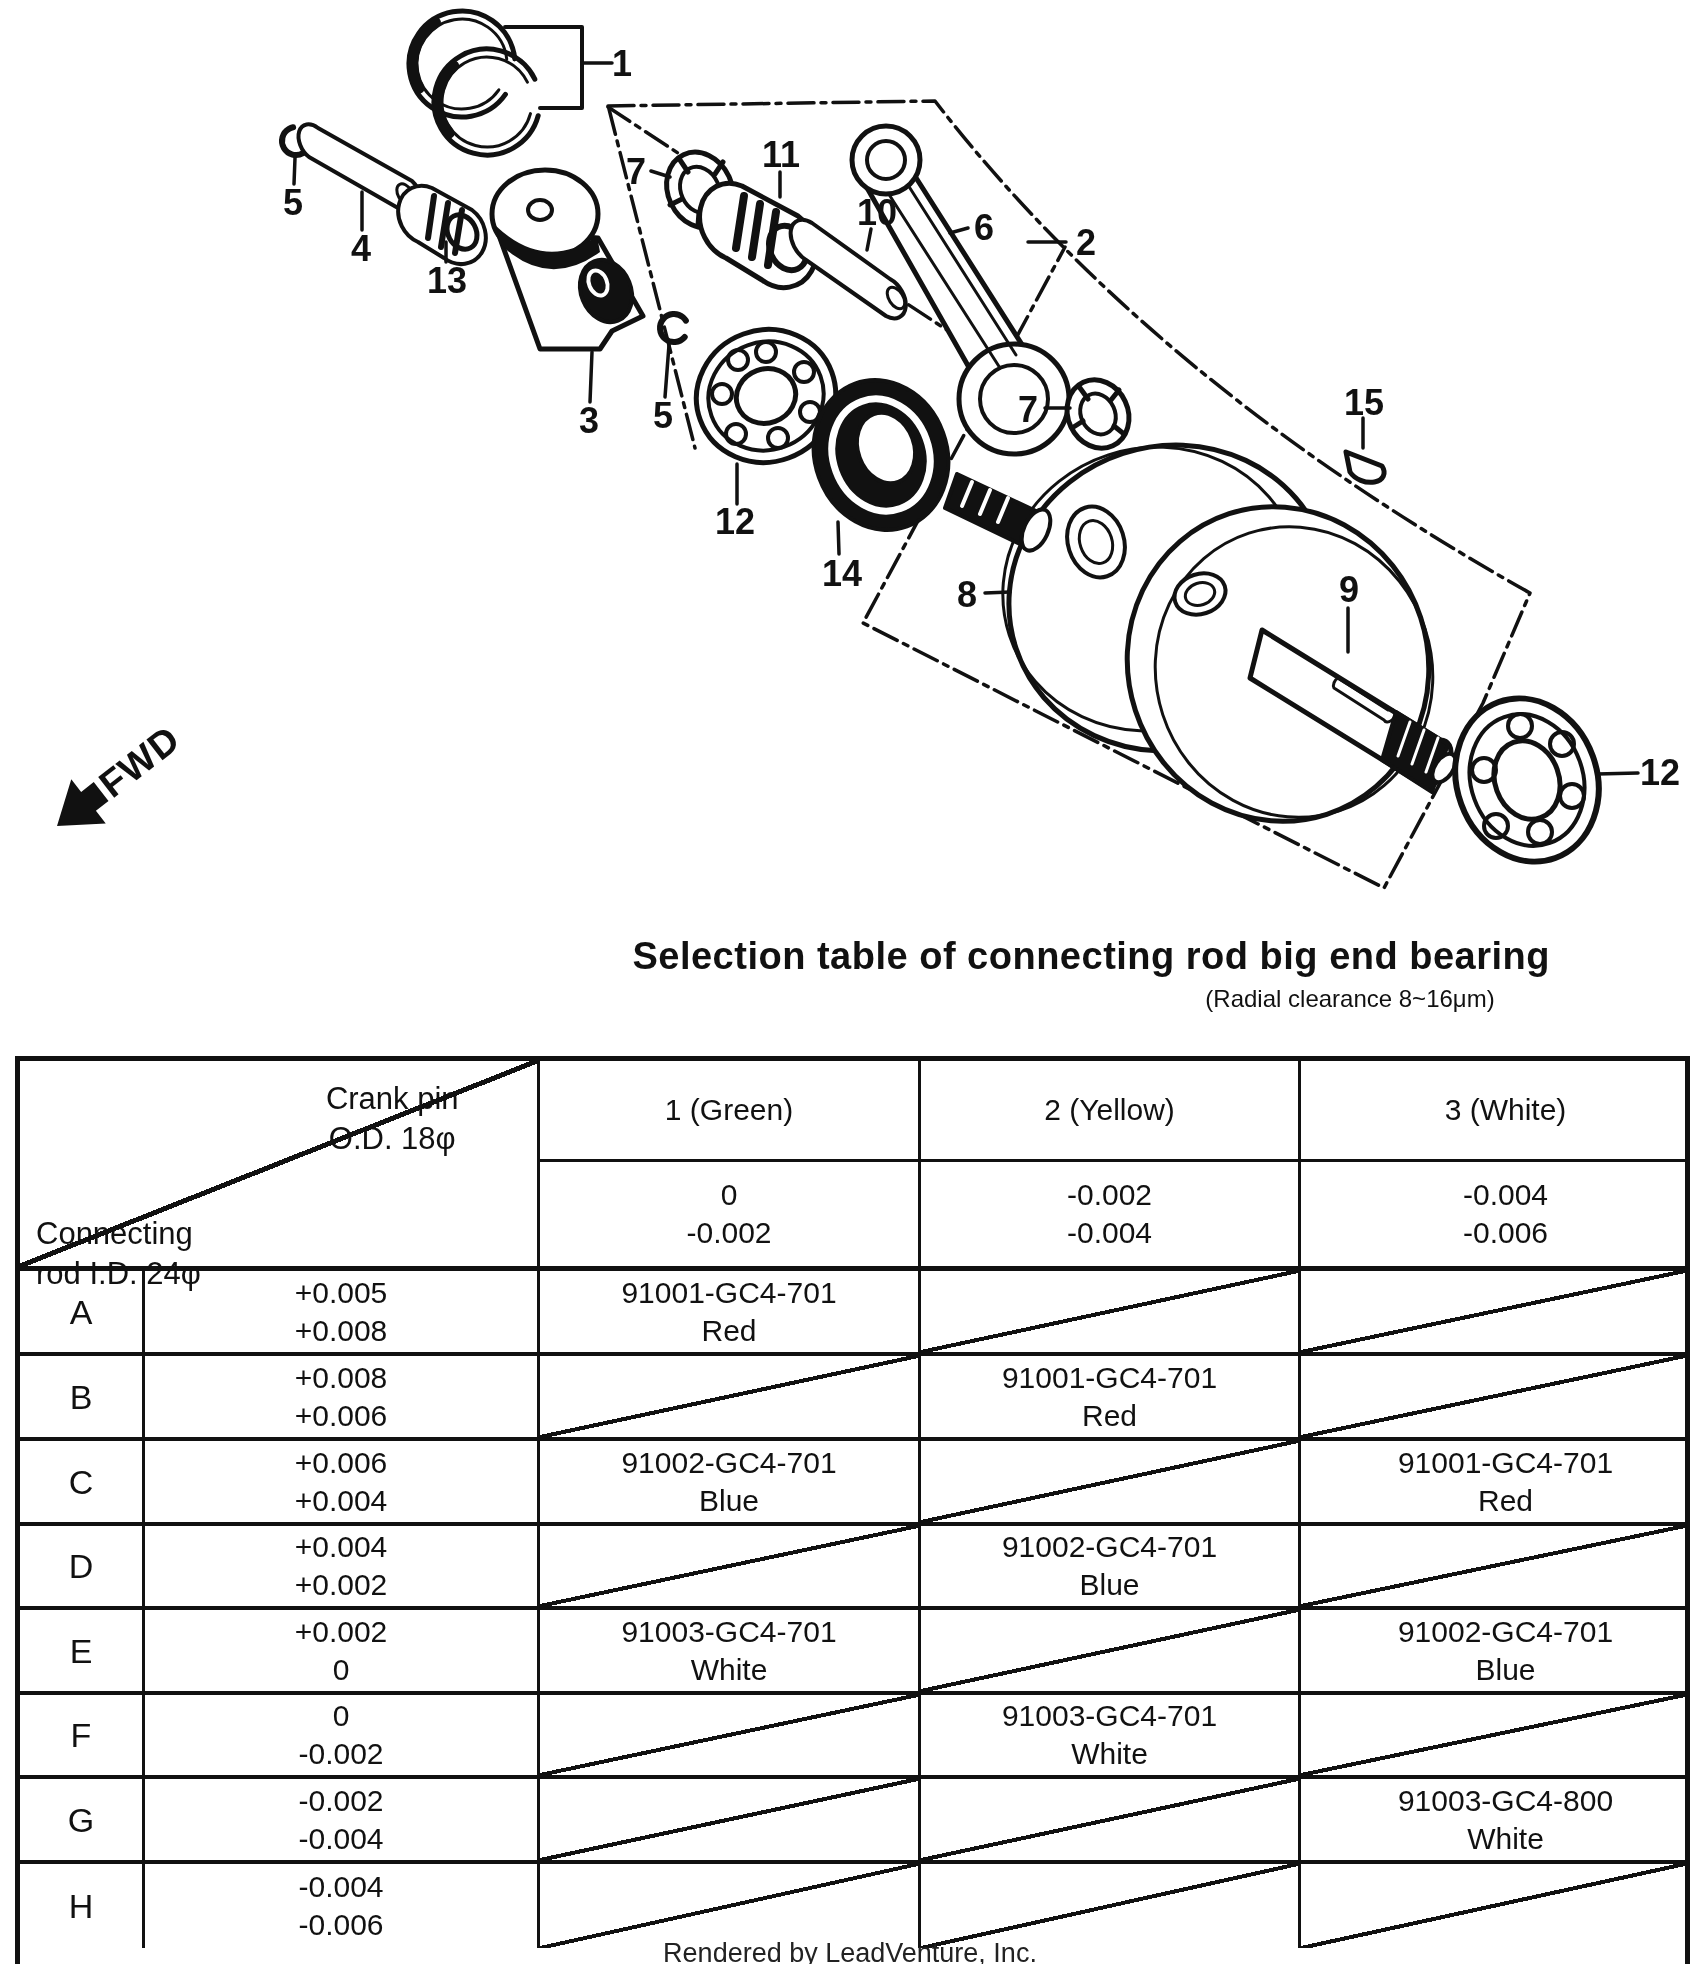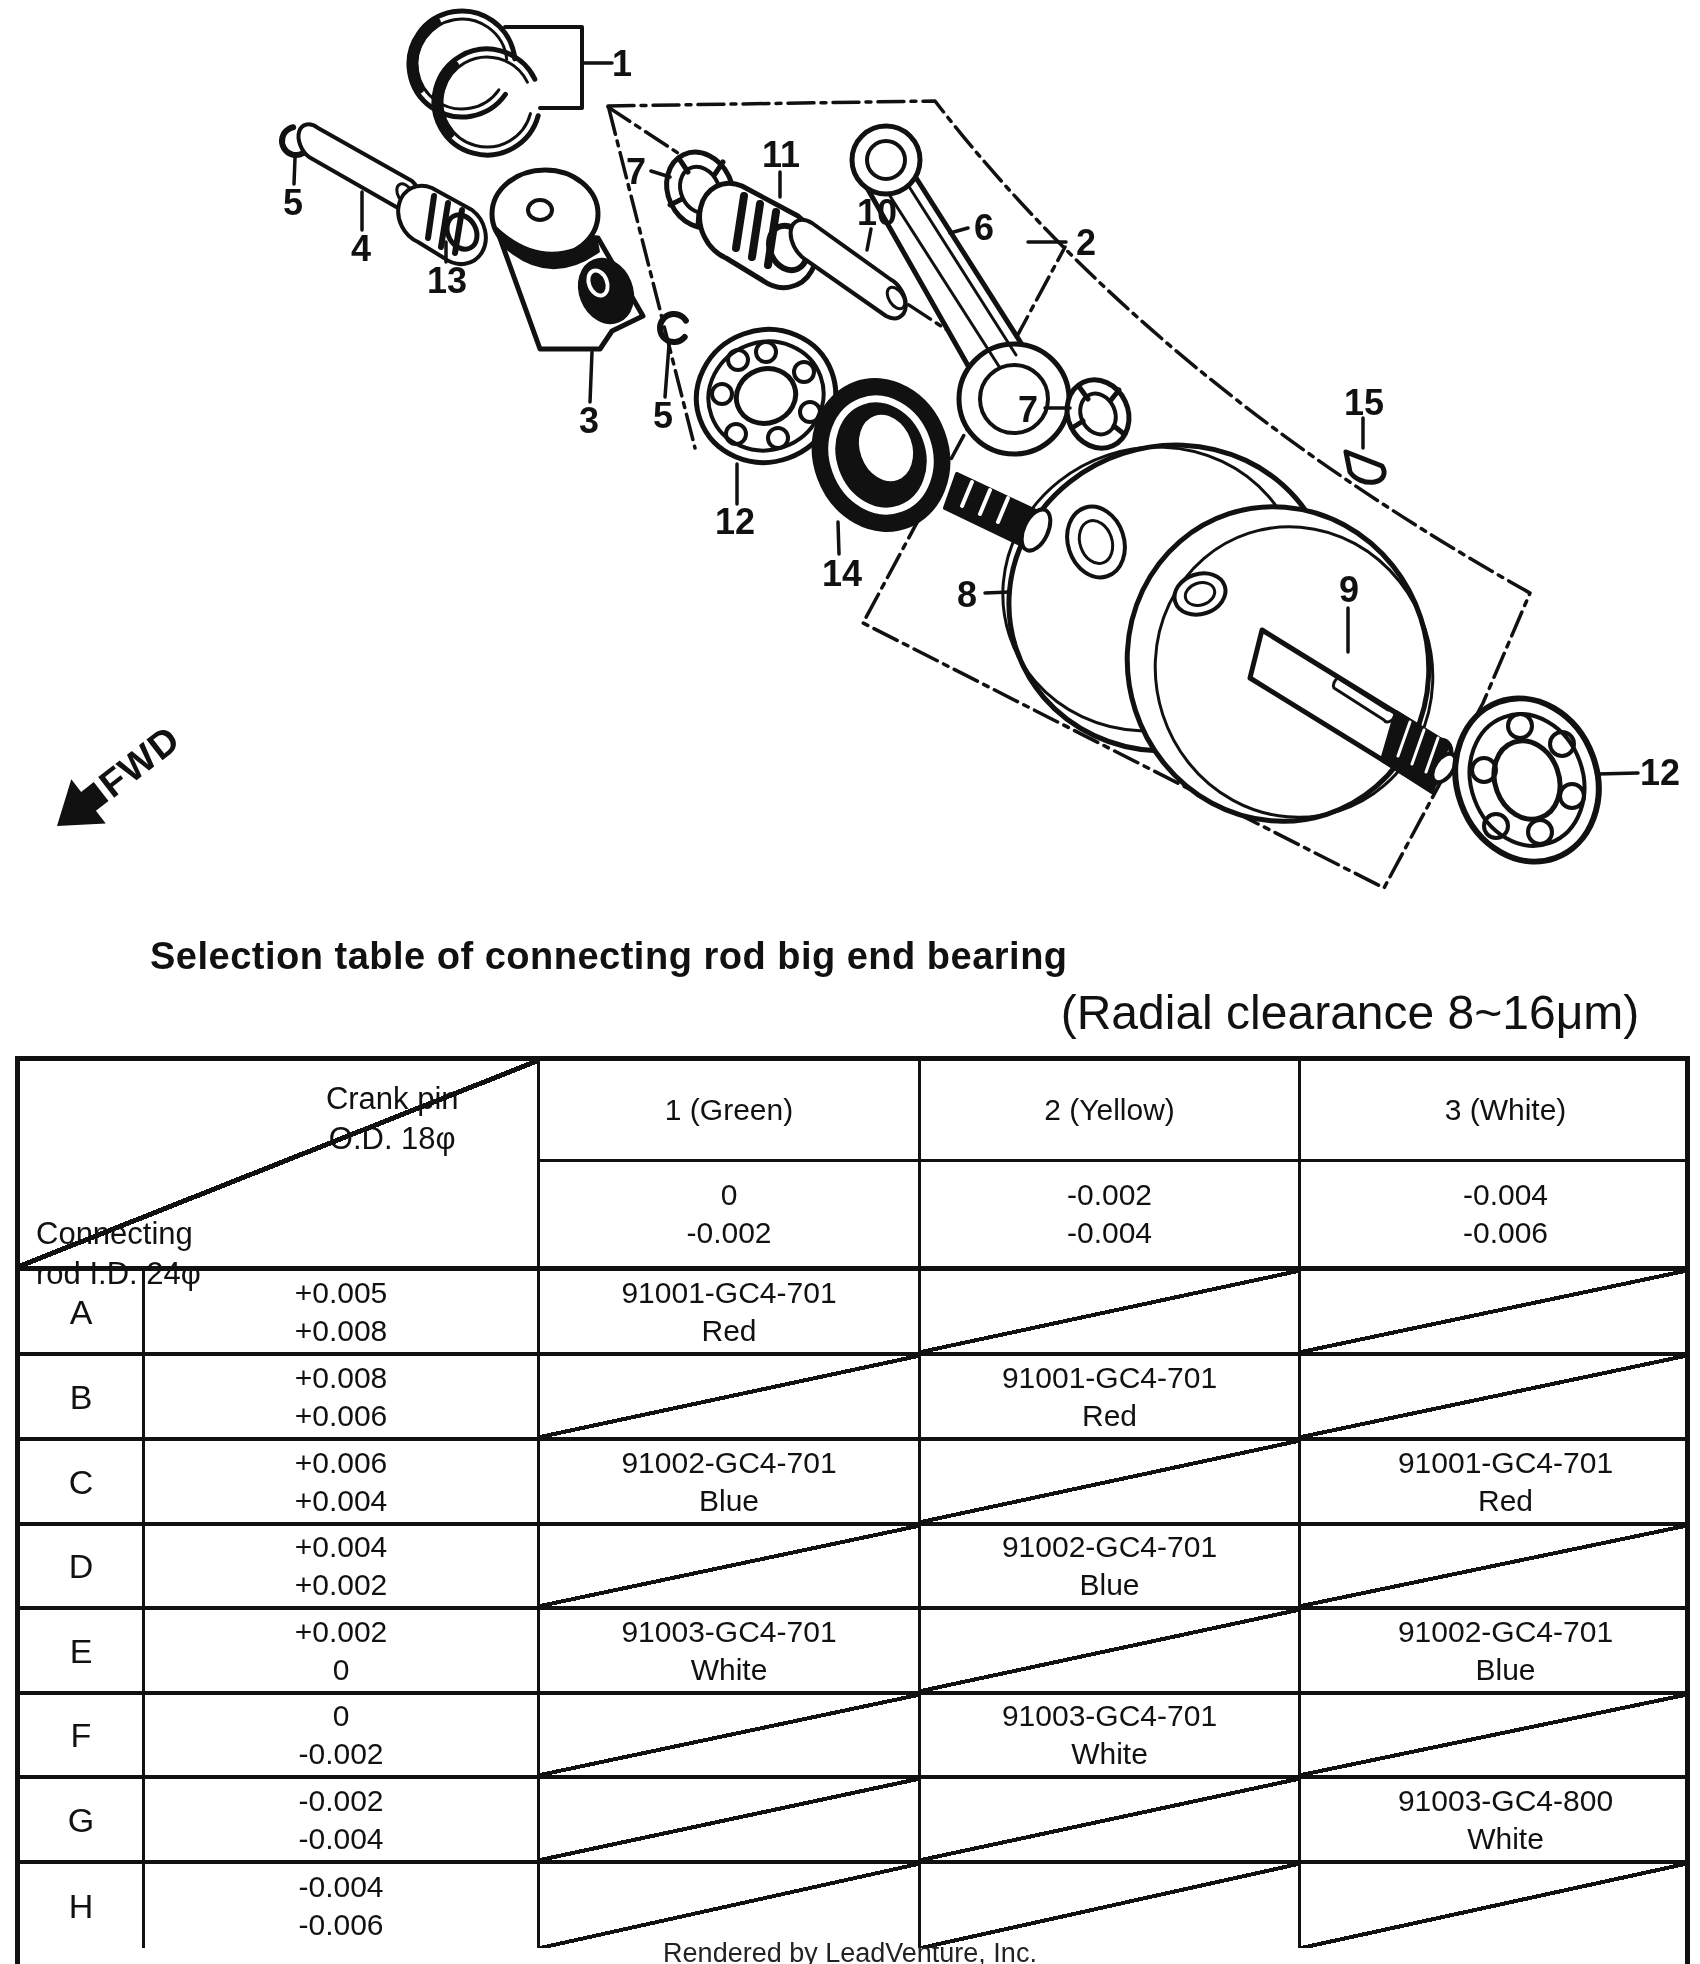--- a/index.html
+++ b/index.html
@@ -6,25 +6,25 @@
   html,body { background:#fff; }
   body { font-family: "Liberation Sans", sans-serif; color:#111; }
   #page {
     position: relative; width: 1700px; height: 1964px;
     background: #fff; overflow: hidden;
   }
   #diagram-svg { position:absolute; left:0; top:0; }
   .part-num { font: 700 36px "Liberation Sans", sans-serif; fill:#111; }
   .ttl {
     position:absolute; left:150px; top:935px; width:1400px;
-    text-align:left; font-size:38px; font-weight:700; letter-spacing:0.5px;
+    text-align:right; font-size:38px; font-weight:700; letter-spacing:0.5px;
   }
   .sub {
     position:absolute; left:1040px; top:985px; width:620px;
-    text-align:center; font-size:48px; font-weight:400;
+    text-align:center; font-size:24px; font-weight:400;
   }
   
   #sel-table {
     position:absolute; left:15px; top:1056px;
     width:1675px; height:1030px;
     border:5px solid #111;
     display:grid;
     grid-template-columns:125px 395px 381px 380px 384px;
     grid-template-rows:101px 109px 85px 85px 85px 84px 85px 84px 85px 84px;
   }

